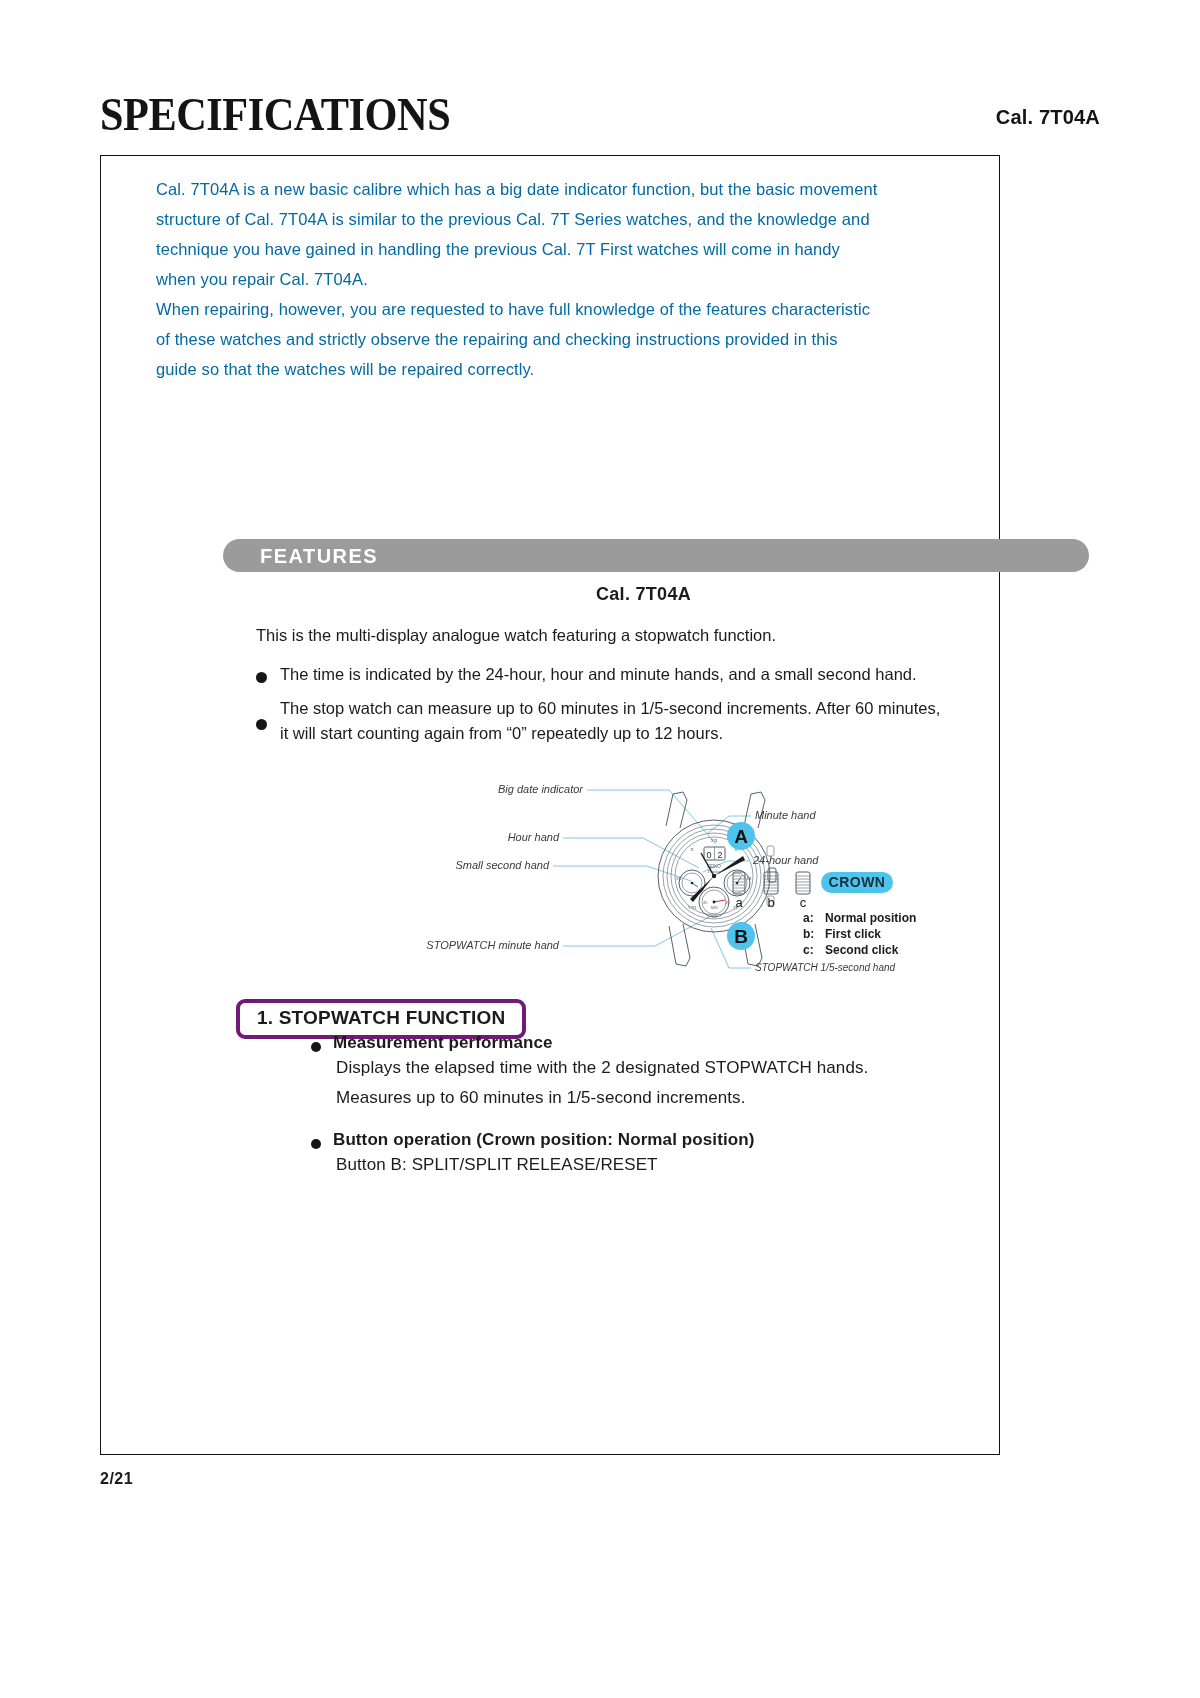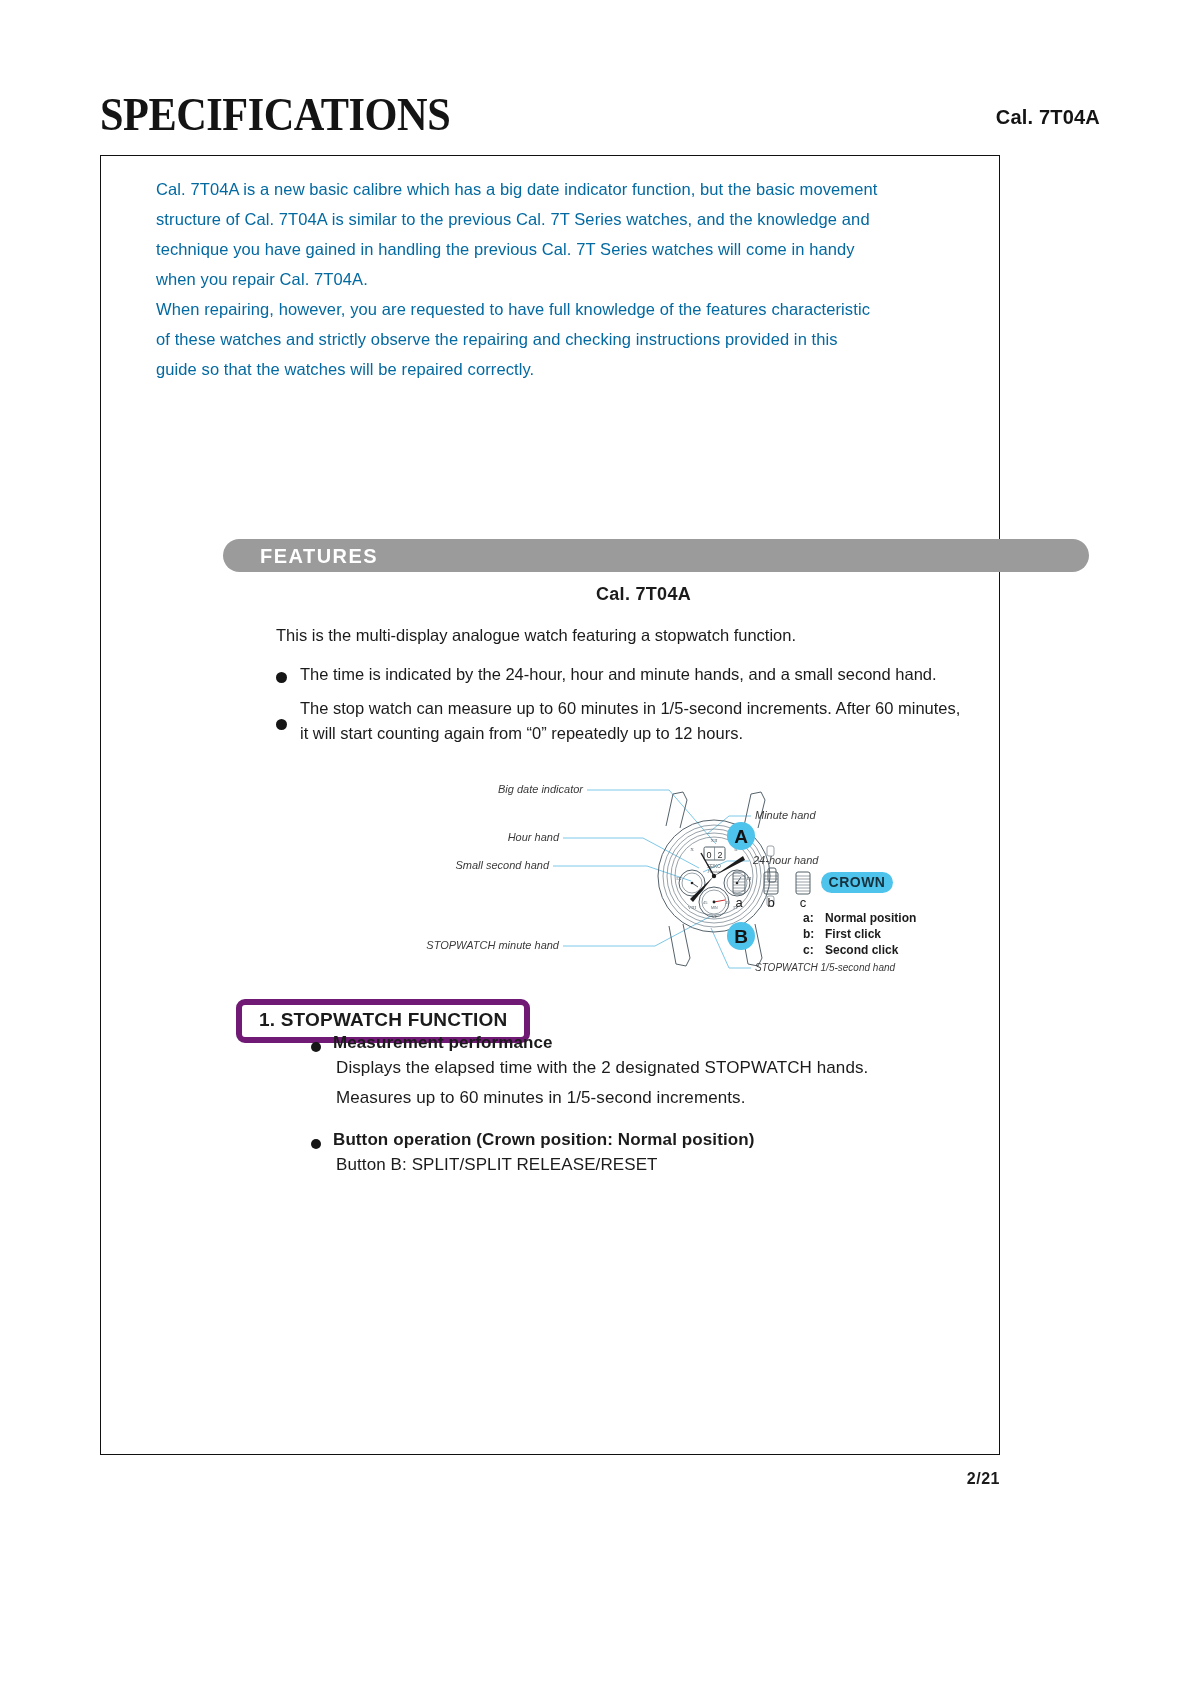--- a/index.html
+++ b/index.html
@@ -116,21 +116,20 @@
     font-weight: bold;
     letter-spacing: 0.3px;
   }
 
   
   .feat-body {
     position: absolute;
     left: 155px;
     top: 466px;
     width: 800px;
-    margin-left: 20px;
   }
   .feat-lead {
     font-size: 16.5px;
     line-height: 26px;
     margin-bottom: 14px;
   }
   .bullet-row {
     display: flex;
     align-items: center;
     margin-bottom: 9px;
@@ -157,21 +156,21 @@
     width: 620px;
     height: 230px;
   }
   .diagram svg { display: block; }
 
   
   .sec-head {
     position: absolute;
     left: 135px;
     top: 843px;
-    border: 6px solid #701a75;
+    border: 4px solid #701a75;
     border-radius: 9px;
     padding: 4px 17px 6px 17px;
     font-size: 19px;
     font-weight: bold;
     letter-spacing: 0.2px;
     background: #fff;
     white-space: nowrap;
   }
 
   
@@ -204,21 +203,21 @@
     letter-spacing: 0.1px;
   }
   .sec-gap { height: 13px; }
 
   
   .footer {
     position: absolute;
     left: 100px;
     top: 1470px;
     width: 900px;
-    text-align: right;
+    text-align: left;
     font-size: 16px;
     font-weight: bold;
     letter-spacing: 0.5px;
   }
 
   
   .cal-label {
     font-family: "Liberation Sans", sans-serif;
     font-style: italic;
     font-size: 11px;
@@ -272,21 +271,21 @@
   <div class="header">
     <div class="doc-title">SPECIFICATIONS</div>
     <div class="cal-top">Cal. 7T04A</div>
   </div>
 
   <div class="frame">
 
     <div class="frame-inner intro">
       <p>Cal. 7T04A is a new basic calibre which has a big date indicator function, but the basic movement</p>
       <p>structure of Cal. 7T04A is similar to the previous Cal. 7T Series watches, and the knowledge and</p>
-      <p>technique you have gained in handling the previous Cal. 7T Series watches will come in handy</p>
+      <p>technique you have gained in handling the previous Cal. 7T First watches will come in handy</p>
       <p>when you repair Cal. 7T04A.</p>
       <p>When repairing, however, you are requested to have full knowledge of the features characteristic</p>
       <p>of these watches and strictly observe the repairing and checking instructions provided in this</p>
       <p>guide so that the watches will be repaired correctly.</p>
     </div>
 
     <div class="features-bar">
       <span class="label">FEATURES</span>
     </div>
 

